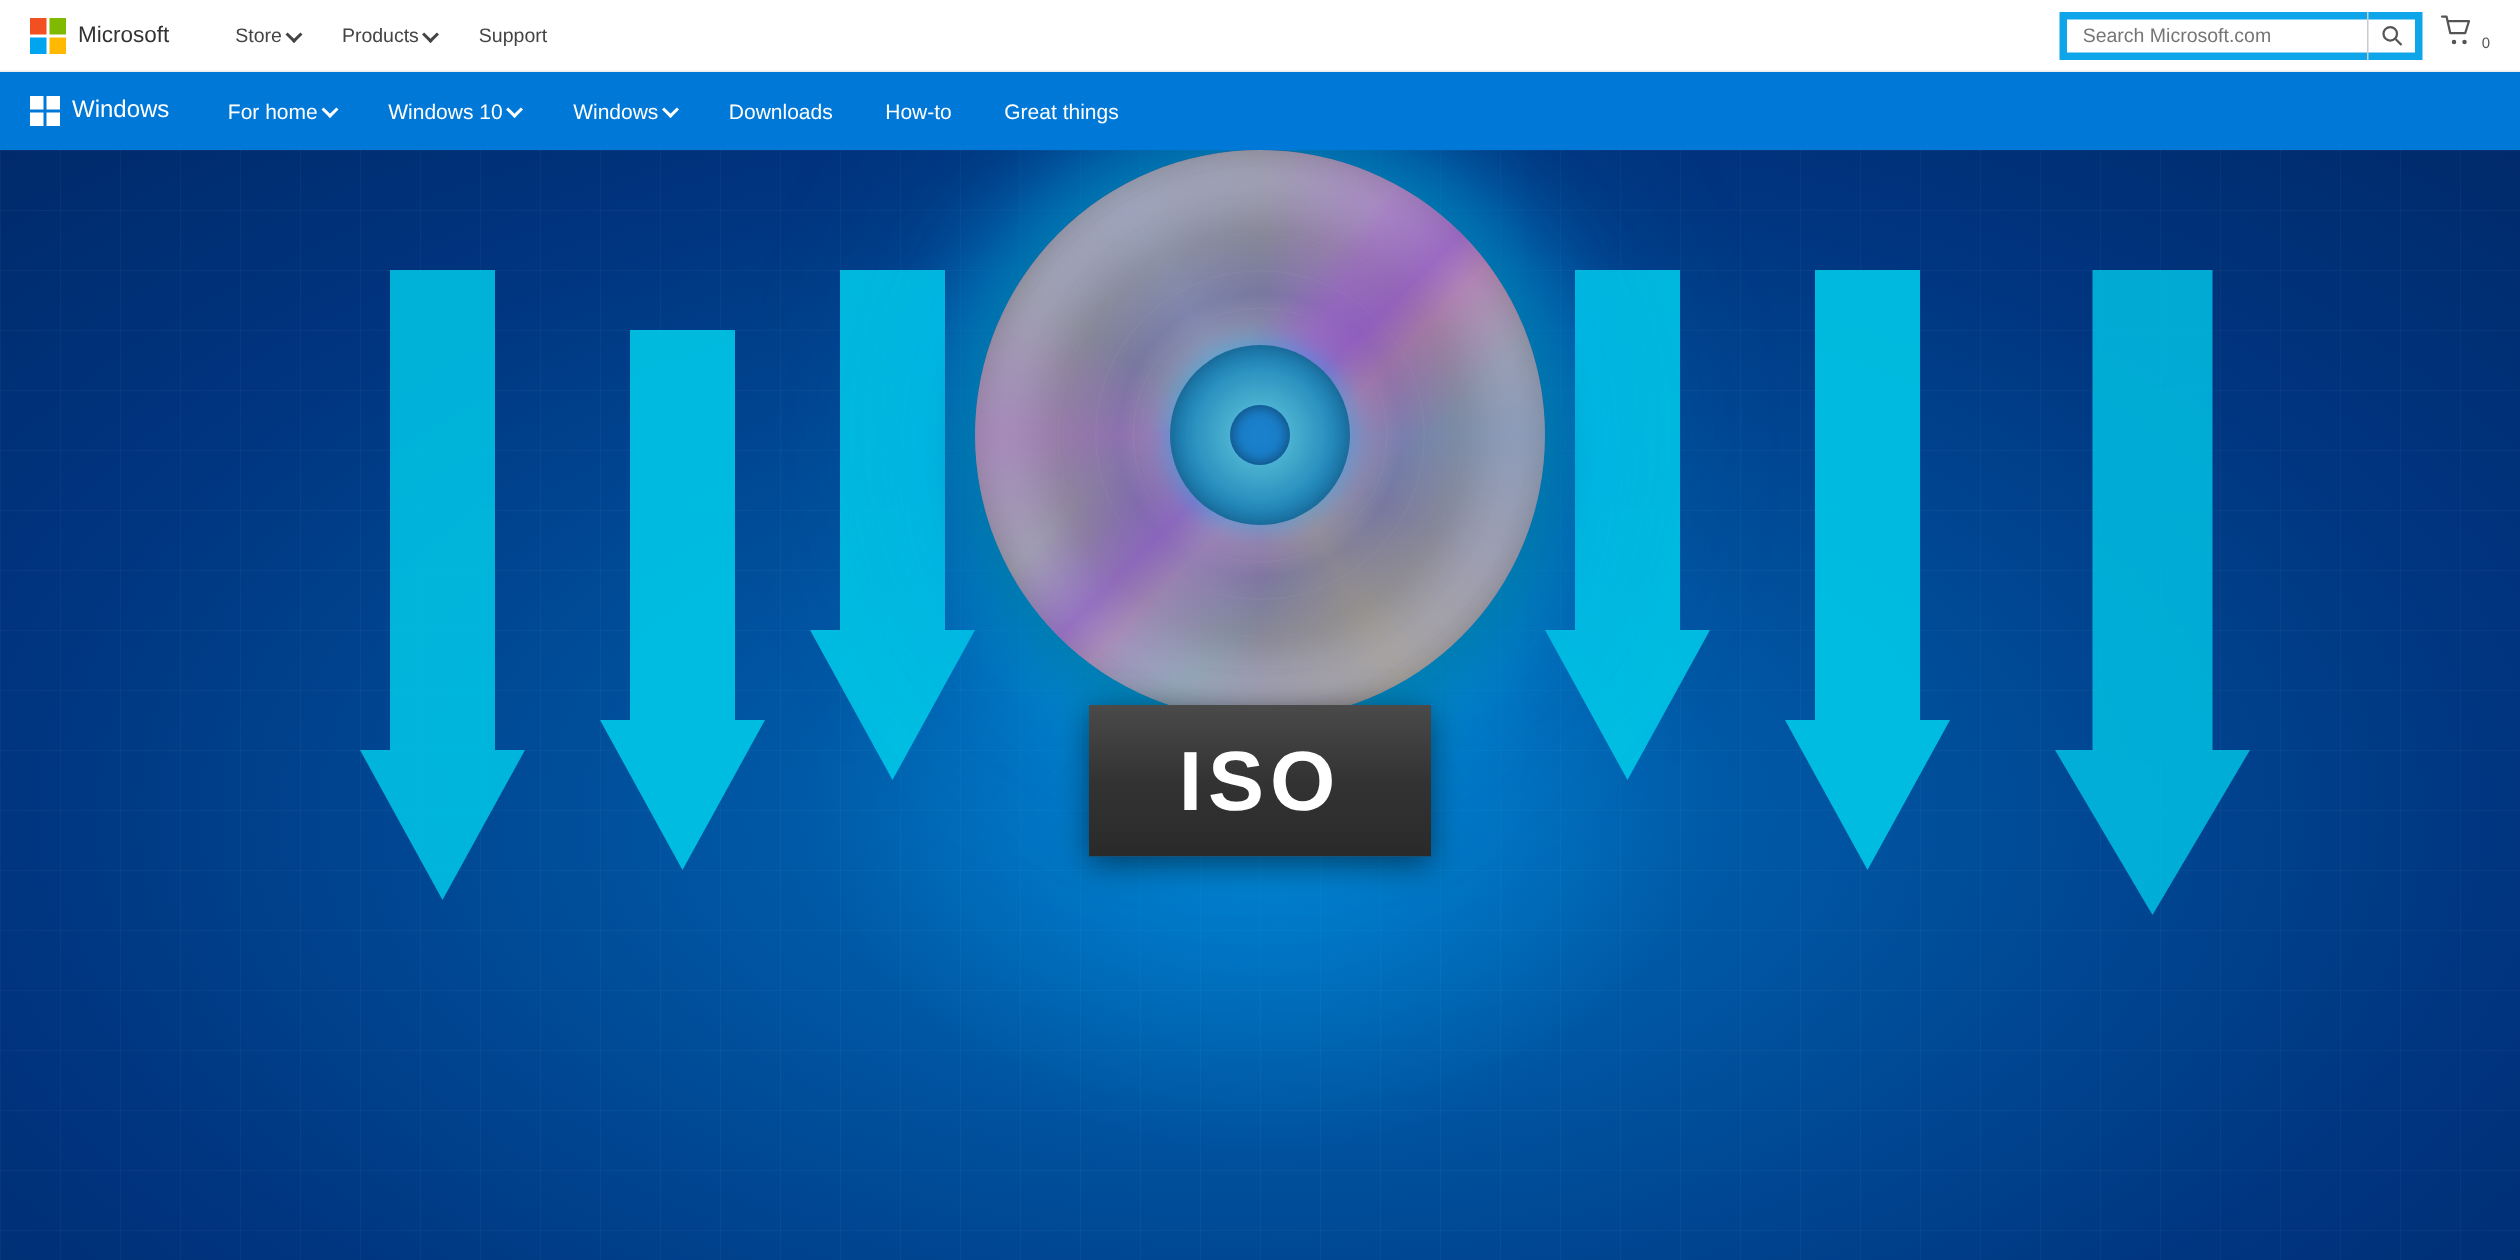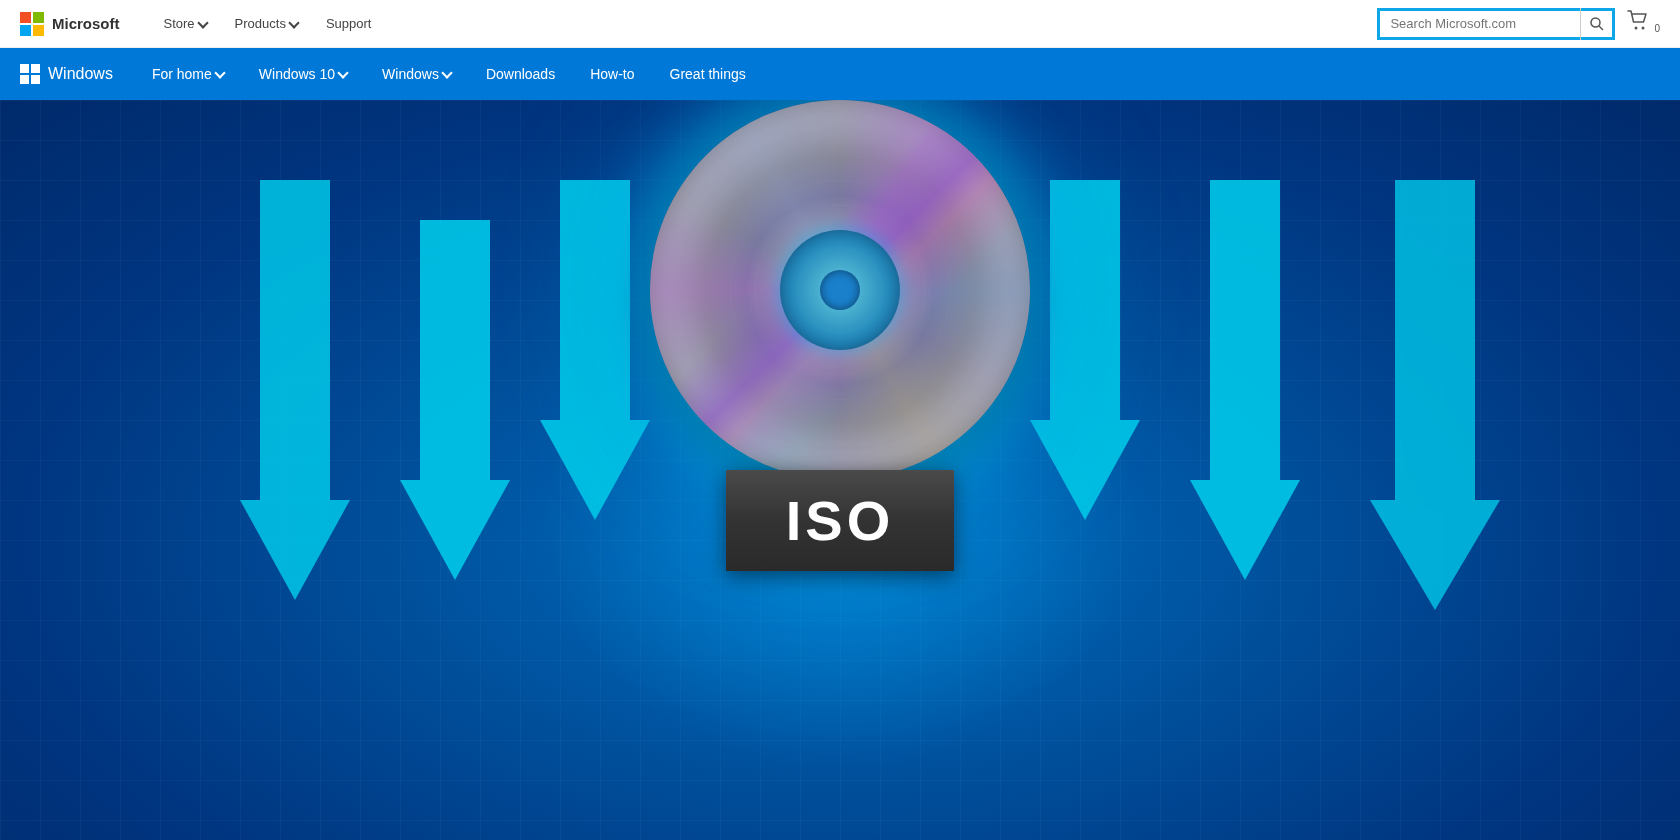--- a/index.html
+++ b/index.html
@@ -29,21 +29,21 @@
       height: 24px;
       display: grid;
       grid-template-columns: 1fr 1fr;
       gap: 2px;
     }
     .ms-logo-sq { width: 11px; height: 11px; }
     .ms-logo-sq.red { background: #f25022; }
     .ms-logo-sq.green { background: #7fba00; }
     .ms-logo-sq.blue { background: #00a4ef; }
     .ms-logo-sq.yellow { background: #ffb900; }
-    .ms-logo-text { font-size: 15px; font-weight: 700; color: #333; text-align: right; }
+    .ms-logo-text { font-size: 15px; font-weight: 400; color: #333; text-align: right; }
     .top-nav-links {
       display: flex;
       align-items: center;
       gap: 0;
       flex: 1;
       text-align: right;
     }
     .top-nav-link {
       font-size: 13px;
       color: #444;
@@ -52,21 +52,21 @@
       display: flex;
       align-items: center;
       gap: 4px;
       cursor: pointer;
       text-decoration: none;
     }
     .top-nav-search {
       display: flex;
       align-items: center;
       margin-left: auto;
-      border: 3px solid #0ea5e9;
+      border: 5px solid #0ea5e9;
       height: 32px;
     }
     .top-nav-search input {
       border: none;
       outline: none;
       padding: 0 10px;
       font-size: 13px;
       width: 200px;
       color: #aaa;
     }

